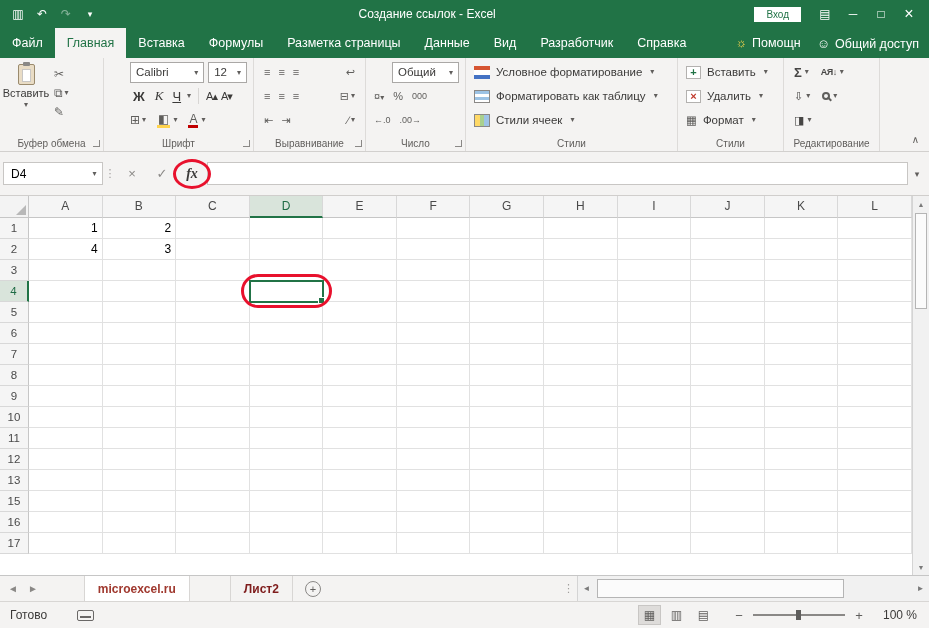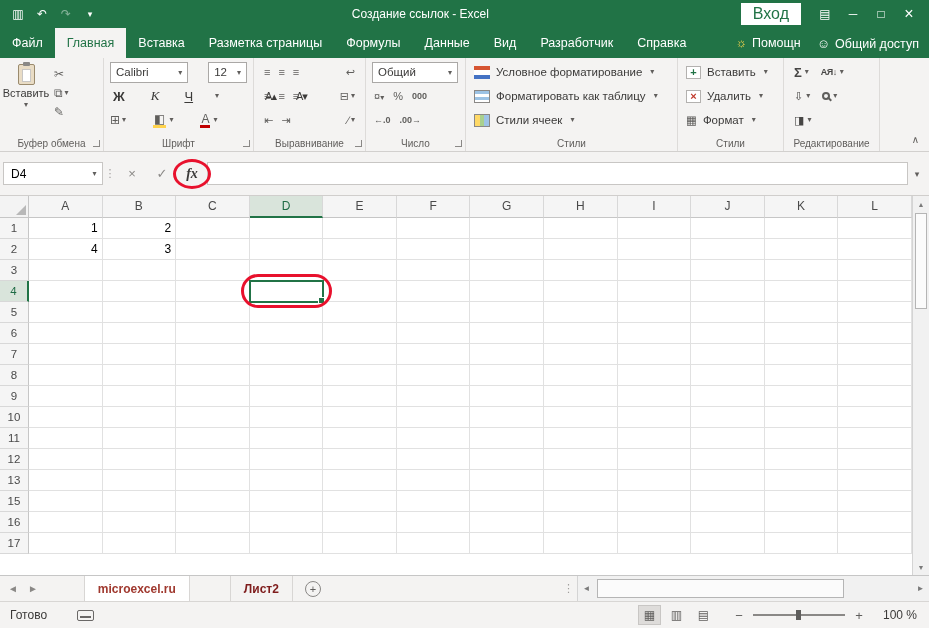--- a/index.html
+++ b/index.html
@@ -7,21 +7,21 @@
   .app{width:929px;height:628px;background:#fff;position:relative;overflow:hidden;font-family:"Liberation Sans","DejaVu Sans",sans-serif;}
 
   
   .titlebar{height:28px;background:#217346;display:flex;align-items:center;color:#fff;}
   .qat{display:flex;align-items:center;gap:4px;padding-left:8px;}
   .tbtn{min-width:20px;height:22px;display:inline-flex;align-items:center;justify-content:center;font-size:12px;color:#fff;cursor:default;}
   .tbtn.dim{opacity:.45;}
   .tbtn.sm{font-size:9px;}
   .title{flex:1;text-align:center;font-size:12px;white-space:nowrap;overflow:hidden;}
   .tright{display:flex;align-items:center;padding-right:6px;}
-  .signin{background:#fff;color:#217346;font-size:16px;padding:2px 12px;margin-right:10px;}
+  .signin{background:#fff;color:#217346;font-size:10px;padding:2px 12px;margin-right:10px;}
   .winbtn{width:28px;height:24px;display:inline-flex;align-items:center;justify-content:center;font-size:12px;}
   .winbtn.close{font-size:16px;}
 
   
   .tabrow{height:30px;background:#217346;display:flex;align-items:stretch;color:#fff;}
   .tabs{display:flex;align-items:stretch;justify-content:center;}
   .tab{height:100%;line-height:30px;padding:0 12px;font-size:12.5px;white-space:nowrap;cursor:default;}
   .tab.active{background:#f4f3f2;color:#217346;}
   .tabright{margin-left:auto;display:flex;align-items:center;gap:16px;padding-right:10px;font-size:12.5px;white-space:nowrap;}
   .bulb{color:#ffd84d;margin-right:5px;}
@@ -36,40 +36,40 @@
   .smicon{font-size:12px;color:#5f5e5c;display:inline-flex;align-items:center;gap:2px;}
 
   .clip{display:flex;height:100%;}
   .pastebig{width:48px;display:flex;flex-direction:column;align-items:center;padding-top:4px;gap:2px;}
   .clipicon{width:17px;height:21px;background:#e9dcc5;border:1px solid #9a8a6d;border-radius:2px;position:relative;}
   .clipicon::before{content:"";position:absolute;top:-3px;left:4px;right:4px;height:4px;background:#8a8886;border-radius:1px;}
   .clipicon::after{content:"";position:absolute;left:3px;top:4px;right:3px;bottom:2px;background:#fff;border:1px solid #c8c6c4;}
   .plabel{font-size:11px;}
   .clipsmall{display:flex;flex-direction:column;gap:5px;padding-top:7px;padding-left:4px;}
 
-  .frow{display:flex;align-items:center;gap:20px;padding:2px 4px;height:24px;}
+  .frow{display:flex;align-items:center;gap:4px;padding:2px 4px;height:24px;margin-left:20px;}
   .combo{background:#fff;border:1px solid #aaa8a6;height:21px;display:flex;align-items:center;font-size:11.5px;}
   .combo .cv{flex:1;padding:0 5px;white-space:nowrap;overflow:hidden;}
   .combo .ca{width:14px;text-align:center;font-size:8px;color:#605e5c;}
   .fb{font-weight:bold;font-size:13px;padding:0 3px;}
   .fi{font-style:italic;font-family:"Liberation Serif","DejaVu Serif",serif;font-size:13px;padding:0 3px;}
   .fu{text-decoration:underline;font-size:13px;padding:0 2px;}
   .fsz{font-size:11px;letter-spacing:-1px;}
   .vdiv{width:1px;height:16px;background:#d8d6d4;margin:0 3px;}
   .icnstack{position:relative;display:inline-block;padding:0 2px 3px 2px;font-size:12px;line-height:12px;}
   .icnstack .bar{position:absolute;left:1px;right:1px;bottom:0;height:3px;}
   .bar.red{background:#c00000;}
   .bar.yellow{background:#ffd34d;}
   .f3{display:inline-flex;align-items:center;gap:2px;font-size:12px;color:#5f5e5c;margin-right:6px;}
 
   .alrow{display:flex;align-items:center;gap:8px;padding:3px 8px;height:24px;color:#5f5e5c;font-size:11px;}
   .alrow .rgt{margin-left:auto;display:inline-flex;align-items:center;gap:2px;}
 
   .numrow{display:flex;align-items:center;gap:9px;padding:3px 6px;height:24px;color:#5f5e5c;}
-  .numrow .b9{font-size:9px;font-weight:bold;}
+  .numrow .b9{font-size:9px;font-weight:normal;}
 
   .strow{display:flex;align-items:center;gap:6px;height:24px;padding:0 6px;white-space:nowrap;font-size:11.5px;color:#3b3a39;}
   .sticon{width:16px;height:13px;border:1px solid #8a8886;flex:0 0 auto;}
   .sticon.cf{background:linear-gradient(180deg,#d65532 0 34%,#fff 34% 67%,#4472c4 67% 100%);border:none;}
   .sticon.ft{background:repeating-linear-gradient(180deg,#9cc3e5 0 3px,#fff 3px 6px);}
   .sticon.cs{background:linear-gradient(90deg,#ffd966 0 33%,#a9d08e 33% 66%,#9dc3e6 66% 100%);}
   .strow .dd{margin-left:2px;}
 
   .celli{width:15px;height:13px;border:1px solid #b3b1af;background:#fff;display:inline-flex;align-items:center;justify-content:center;font-size:11px;font-weight:bold;flex:0 0 auto;}
   .celli.ins{color:#217346;}
@@ -170,22 +170,22 @@
       <span class="winbtn">□</span>
       <span class="winbtn close">×</span>
     </div>
   </div>
 
   <div class="tabrow">
     <div class="tabs">
         <div class="tab">Файл</div>
         <div class="tab active">Главная</div>
         <div class="tab">Вставка</div>
+        <div class="tab">Формулы</div>
         <div class="tab">Разметка страницы</div>
-        <div class="tab">Формулы</div>
         <div class="tab">Данные</div>
         <div class="tab">Вид</div>
         <div class="tab">Разработчик</div>
         <div class="tab">Справка</div>
       </div>
     <div class="tabright">
       <span><span class="bulb">☼</span><span>Помощн</span></span>
       <span><span class="personicon">☺</span><span>Общий доступ</span></span>
     </div>
   </div>

